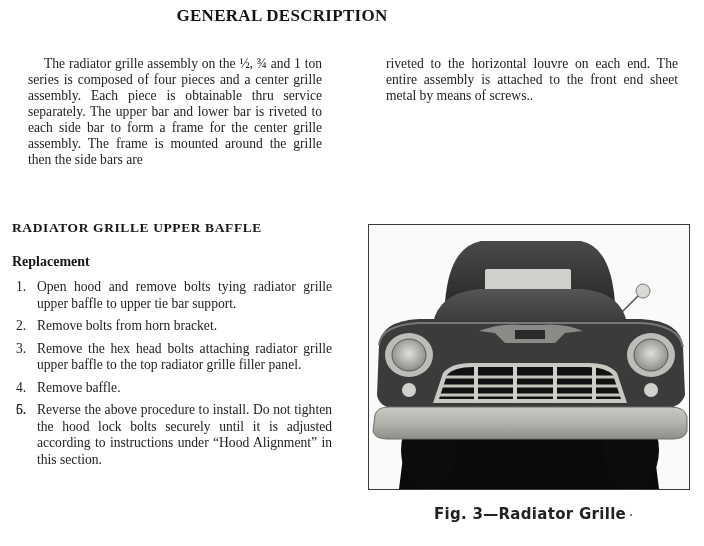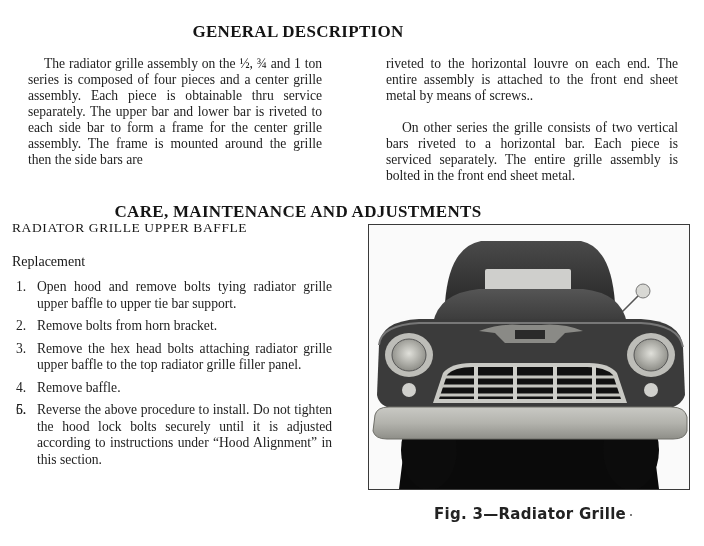--- a/index.html
+++ b/index.html
@@ -19,21 +19,21 @@
 
     .h-main {
       position: absolute;
       left: 0; width: 564px;
       text-align: center;
       font-family: "Liberation Serif", "DejaVu Serif", serif;
       font-weight: bold;
       font-size: 17px;
       letter-spacing: 0.3px;
       color: #141414;
-      margin: 16px;
+      margin: 0;
     }
     #h-general { top: 6px; }
     #h-care { top: 186px; font-size: 17px; }
 
     .col {
       position: absolute;
       font-family: "Liberation Serif", "DejaVu Serif", serif;
       font-size: 13.6px;
       line-height: 16px;
       text-align: justify;
@@ -42,21 +42,21 @@
     .col p { margin: 16px; }
     #col-left { left: 12px; top: 40px; width: 326px; }
     #col-right { left: 370px; top: 40px; width: 324px; }
     .indent { text-indent: 16px; }
     #col-right p + p { margin-top: 6px; }
 
     .h-sub {
       position: absolute;
       left: 12px;
       font-family: "Liberation Serif", "DejaVu Serif", serif;
-      font-weight: normal;
+      font-weight: bold;
       color: #161616;
       margin: 0;
     }
     #h-baffle { top: 220px; font-size: 13.5px; letter-spacing: 0.6px; }
     #h-replacement { top: 254px; font-size: 14px; }
 
     ol.steps {
       position: absolute;
       left: 12px;
       top: 279px;
@@ -119,24 +119,22 @@
 <div class="page">
 
   <h1 id="h-general" class="h-main">GENERAL DESCRIPTION</h1>
 
   <div id="col-left" class="col">
     <p class="indent">The radiator grille assembly on the ½, ¾ and 1 ton series is composed of four pieces and a center grille assembly. Each piece is obtainable thru service separately. The upper bar and lower bar is riveted to each side bar to form a frame for the center grille assembly. The frame is mounted around the grille then the side bars are</p>
   </div>
 
   <div id="col-right" class="col">
     <p>riveted to the horizontal louvre on each end. The entire assembly is attached to the front end sheet metal by means of screws..</p>
-    <p class="indent">On other series the grille consists of two vertical bars riveted to a horizontal bar. Each piece is serviced separately. The entire grille assembly is bolted in the front end sheet metal.</p>
   </div>
 
-  <h2 id="h-care" class="h-main">CARE, MAINTENANCE AND ADJUSTMENTS</h2>
 
   <h3 id="h-baffle" class="h-sub">RADIATOR GRILLE UPPER BAFFLE</h3>
   <h4 id="h-replacement" class="h-sub">Replacement</h4>
 
   <ol class="steps">
     <li><span class="num">1.</span><span>Open hood and remove bolts tying radiator grille upper baffle to upper tie bar support.</span></li>
     <li><span class="num">2.</span><span>Remove bolts from horn bracket.</span></li>
     <li><span class="num">3.</span><span>Remove the hex head bolts attaching radiator grille upper baffle to the top radiator grille filler panel.</span></li>
     <li><span class="num">4.</span><span>Remove baffle.</span></li>
     <li><span class="num">5.</span></li>

